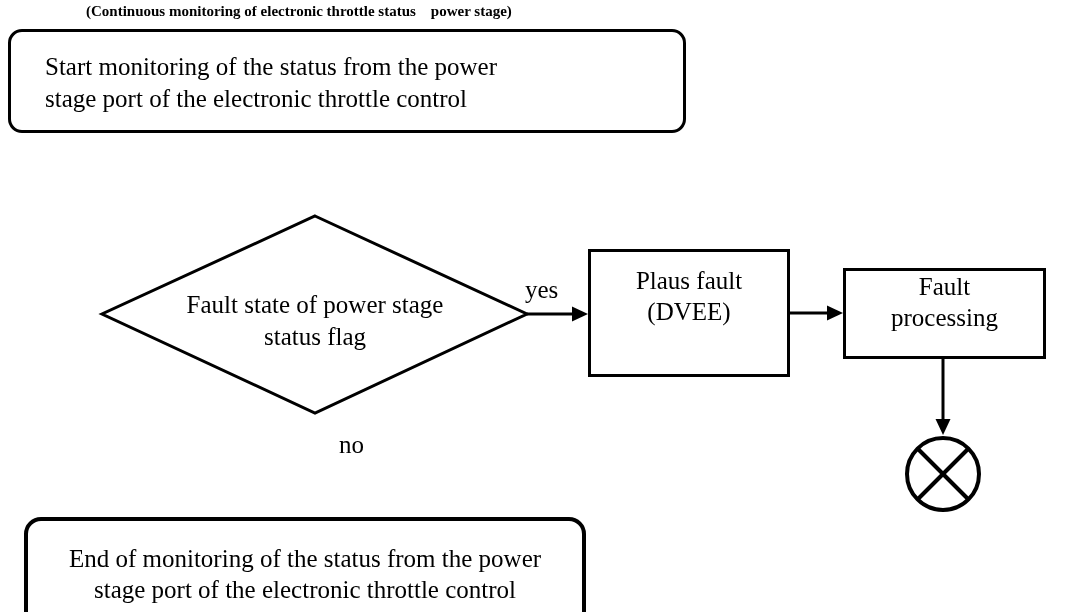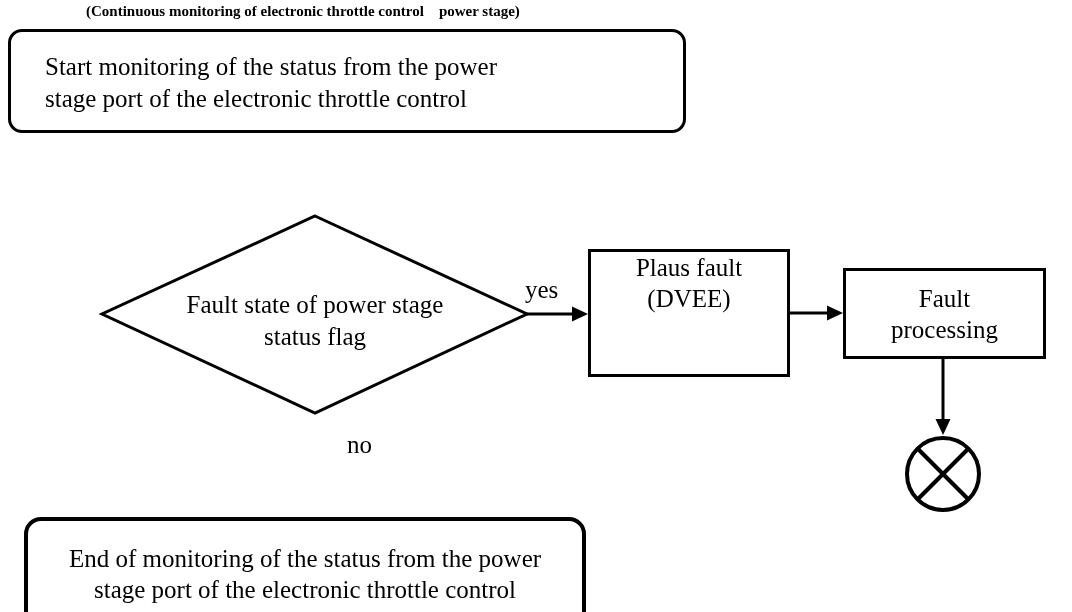--- a/index.html
+++ b/index.html
@@ -35,35 +35,35 @@
   #start-box .node-text { position:absolute; left:34px; top:19px; text-align:left; }
   #end-box { left:24px; top:491px; width:562px; height:114px; border-width:4px; border-radius:17px;margin-top:26px; }
   #end-box .node-text { position:absolute; left:0; right:0; top:22px; text-align:center; line-height:31px; }
 
   
   .rect-box {
     position:absolute; box-sizing:border-box;
     border:3px solid var(--ink); background:var(--bg);
     text-align:center;
   }
-  #plaus-box { left:588px; top:249px; width:202px; height:128px; }
+  #plaus-box { left:588px; top:249px; width:202px; height:128px; padding-top:13px; }
   #processing-box { left:843px; top:268px; width:203px; height:91px;
-    display:flex; flex-direction:column; justify-content:center; }
+    display:flex; flex-direction:column; justify-content:flex-start; }
 
   .node-text { font-size:25px; line-height:32px; }
   .rect-box .node-text { line-height:31px; }
   .node-text span { display:block; }
 
   
   #decision-text { left:150px; top:289px; width:330px; text-align:center; }
 
   
   .edge-label { position:absolute; font-size:25px; line-height:26px; }
   #yes-label { left:525px; top:277px; width:46px; }
-  #no-label  { left:347px; top:432px; width:44px; }
+  #no-label  { left:339px; top:432px; width:44px; }
 </style>
 </head>
 <body>
 
 <div id="canvas">
 
   <svg id="flow-svg" width="1072" height="612" viewBox="0 0 1072 612">
 
     <polygon class="stroke3 shape-fill" points="315,216 527,314 315,413 102,314"></polygon>
 
@@ -74,21 +74,21 @@
     <polygon class="head" points="827,305.5 843,313 827,320.5"></polygon>
 
     <line class="stroke3" x1="943" y1="359" x2="943" y2="421"></line>
     <polygon class="head" points="935.5,419 950.5,419 943,435"></polygon>
 
     <circle class="stroke4 shape-fill" cx="943" cy="474" r="36"></circle>
     <line class="stroke4" x1="918" y1="449" x2="968" y2="499"></line>
     <line class="stroke4" x1="968" y1="449" x2="918" y2="499"></line>
   </svg>
 
-  <div id="caption" class="abs">(Continuous monitoring of electronic throttle control    power stage)</div>
+  <div id="caption" class="abs">(Continuous monitoring of electronic throttle status    power stage)</div>
 
   <div id="start-box" class="rounded-box">
     <div class="node-text">
       <span>Start monitoring of the status from the power</span>
       <span>stage port of the electronic throttle control</span>
     </div>
   </div>
 
   <div id="decision-text" class="abs node-text">
     <span>Fault state of power stage</span>

